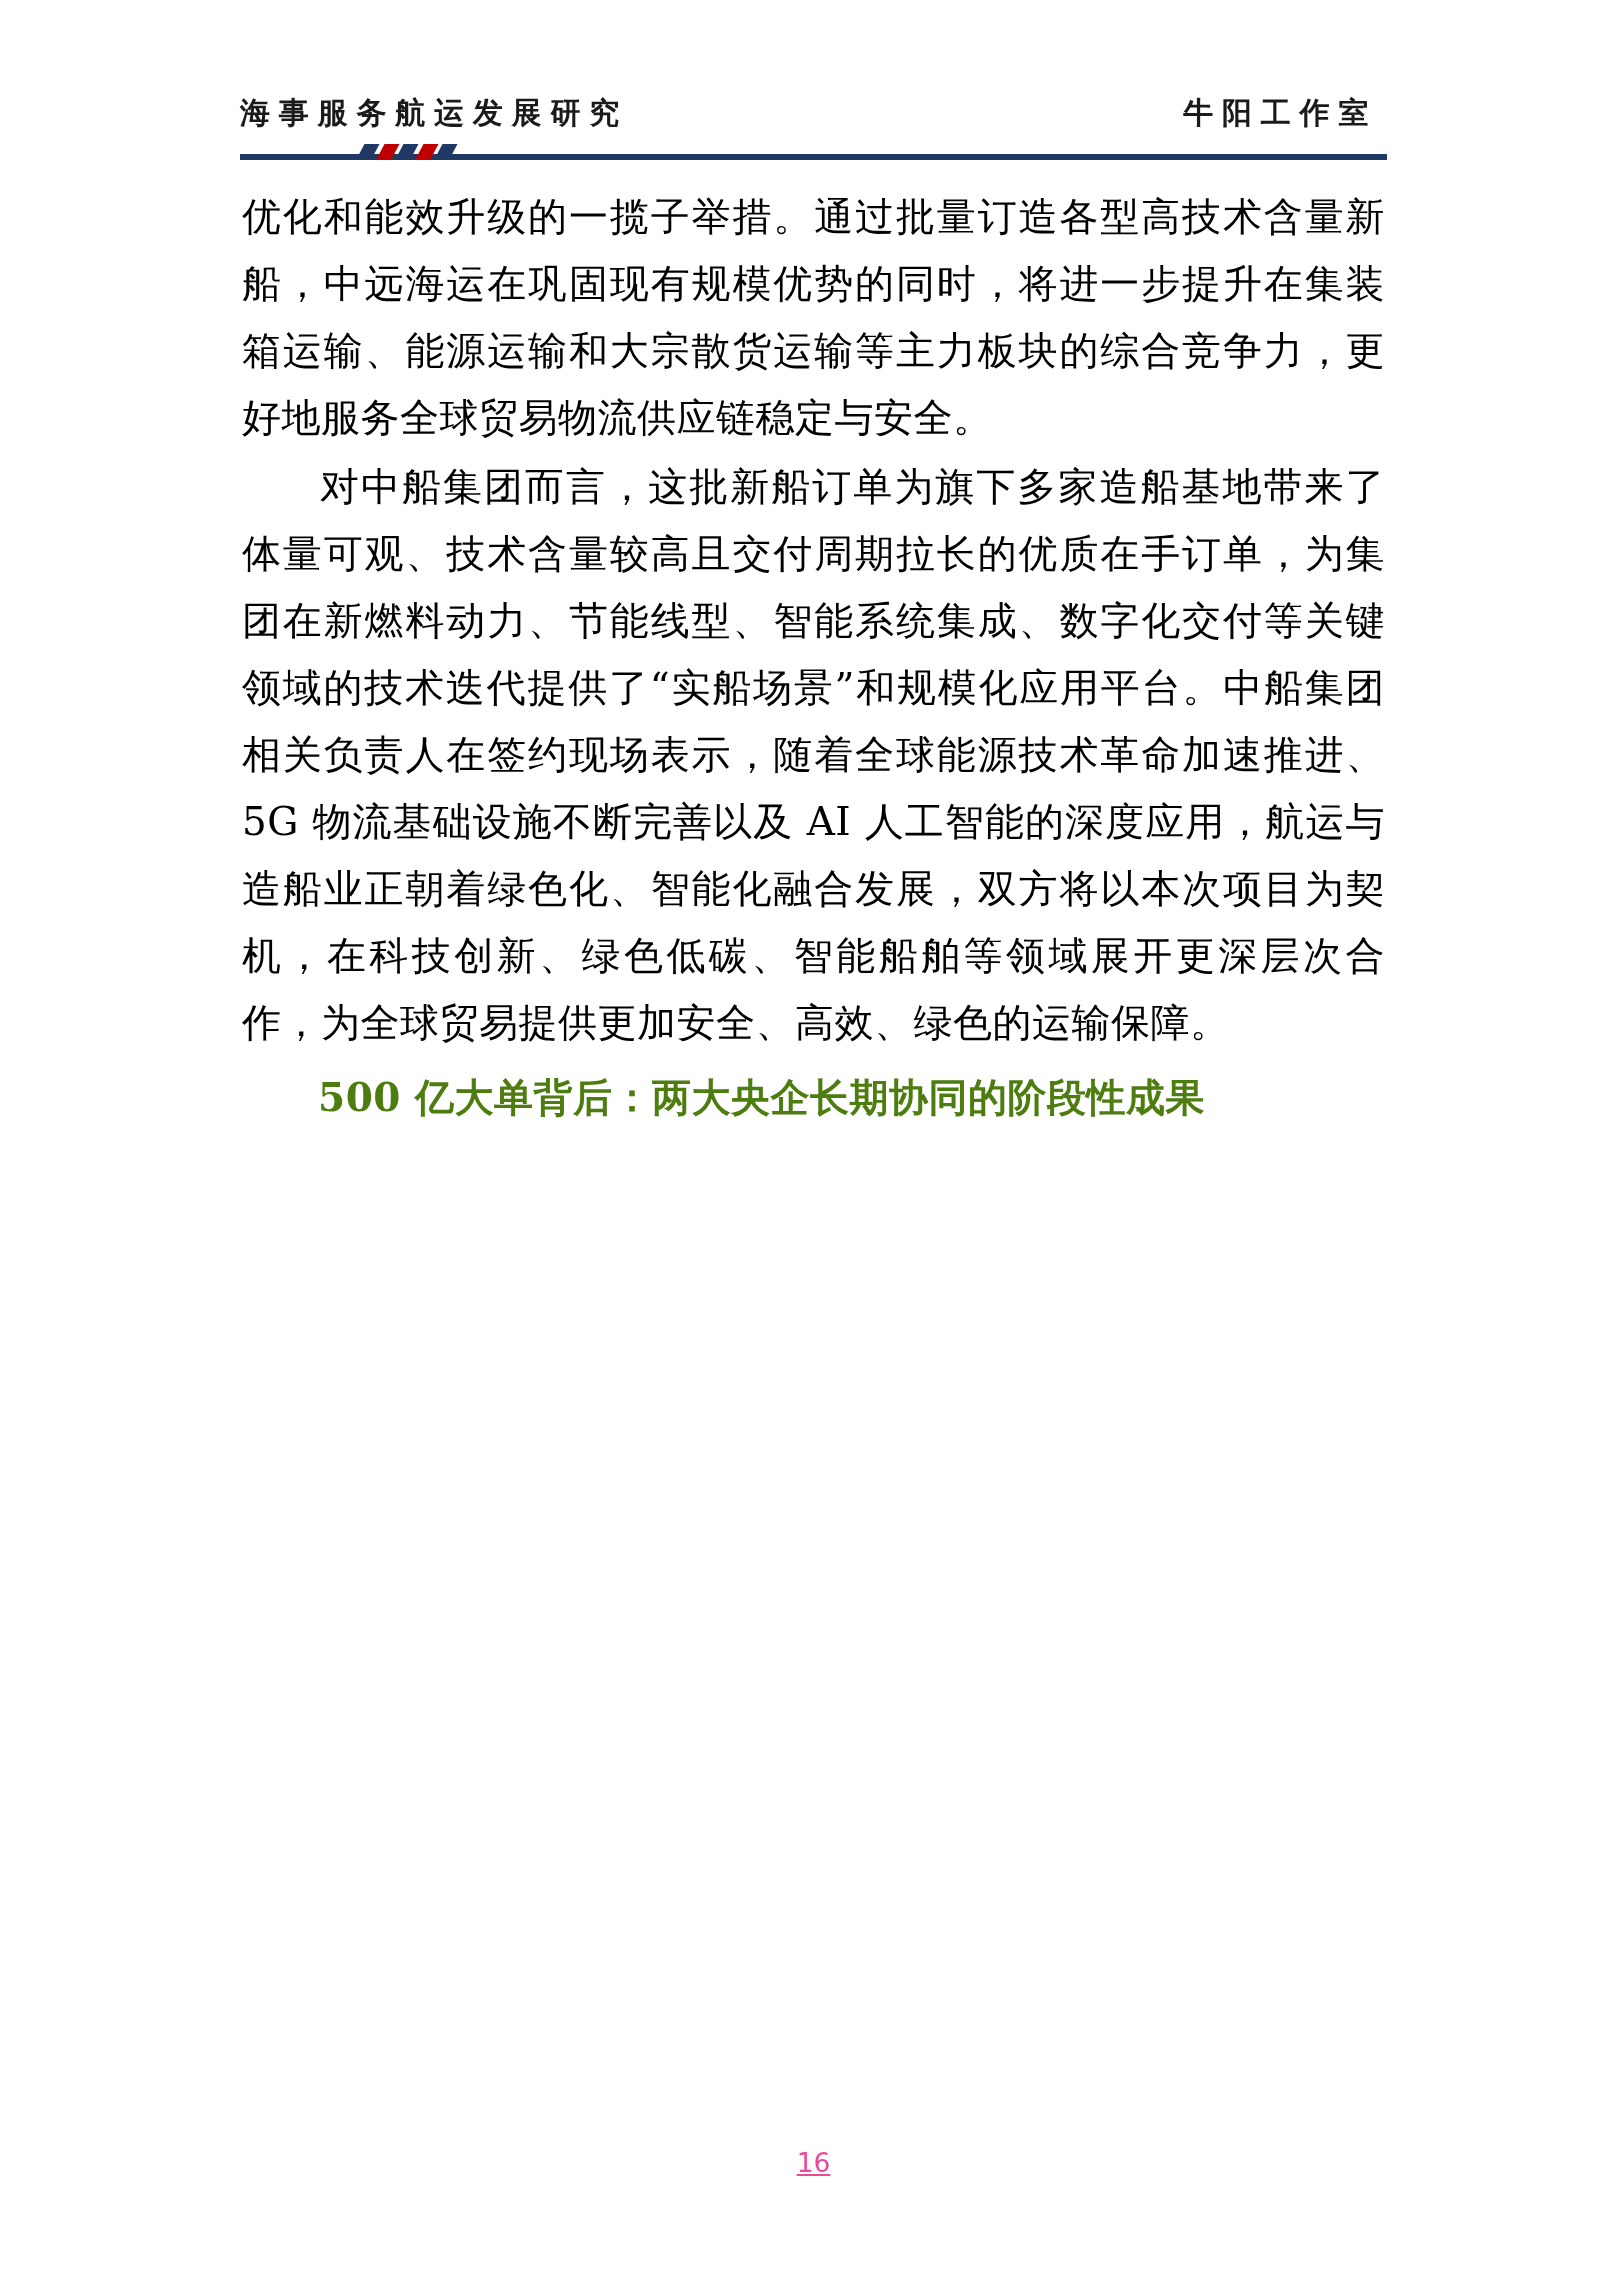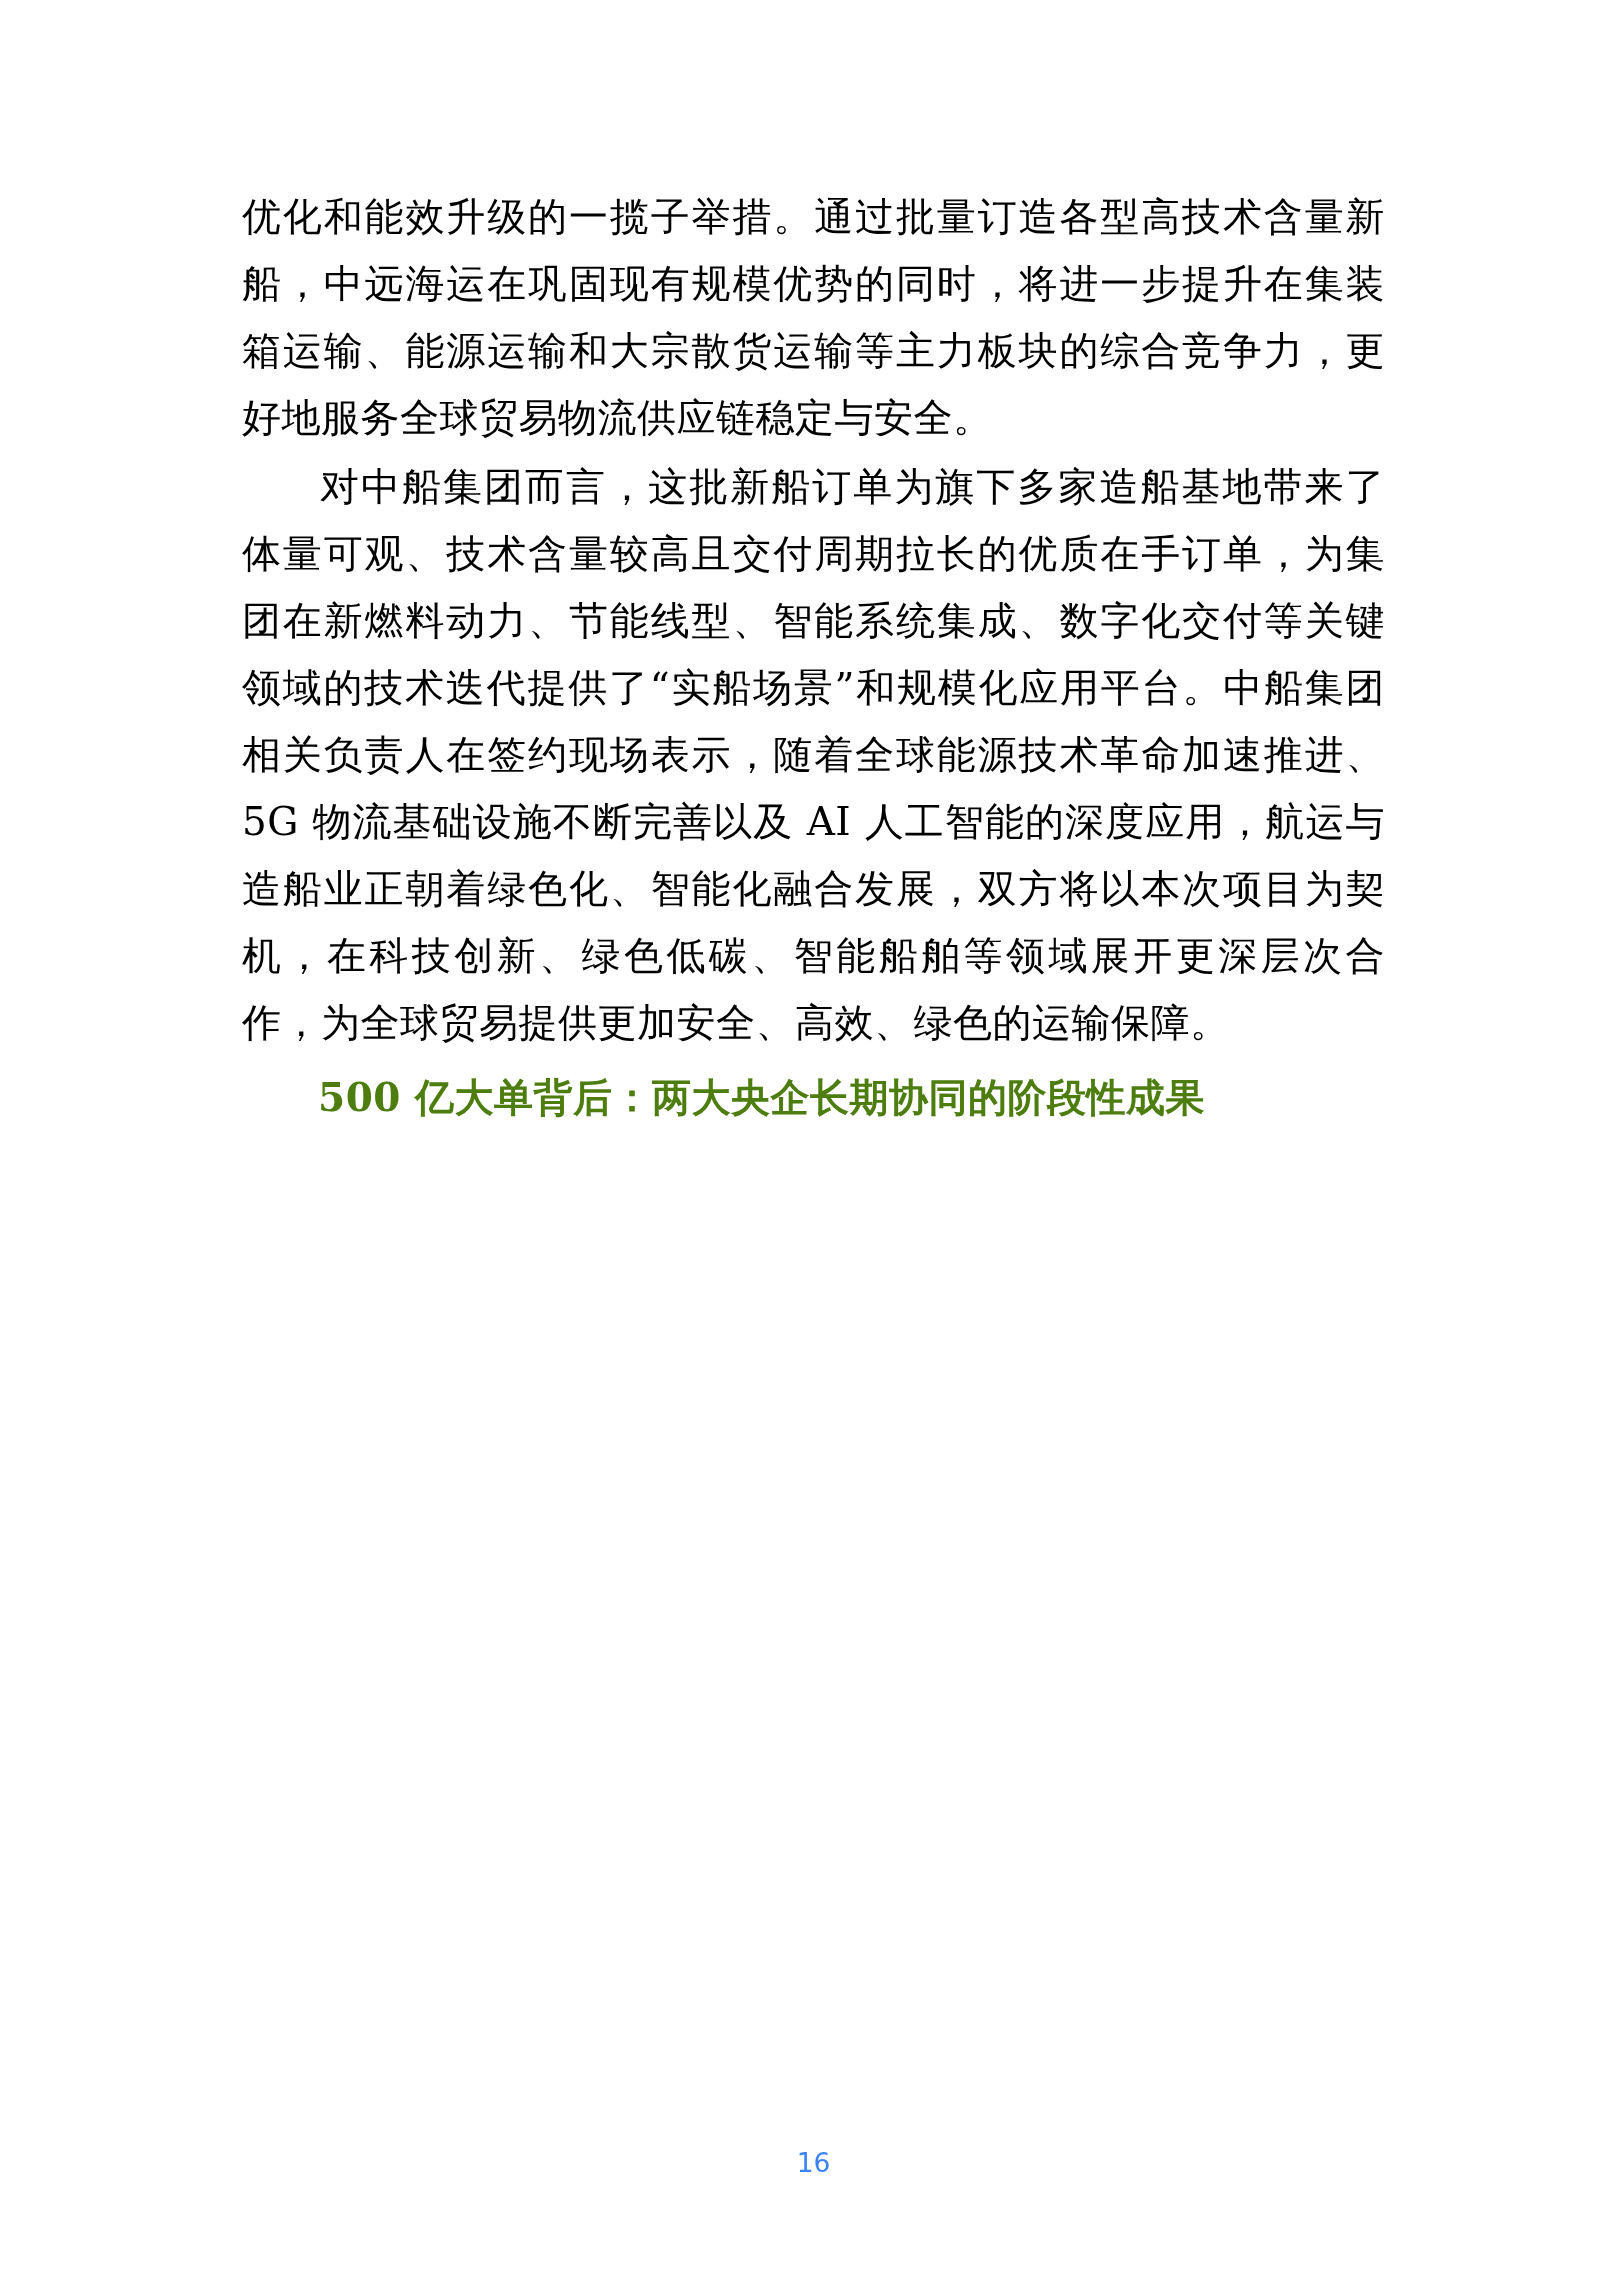--- a/index.html
+++ b/index.html
@@ -117,29 +117,42 @@
   .footer {
     position: absolute;
     left: 0;
     top: 2147px;
     width: 1147px;
     text-align: center;
   }
   .page-number {
     font-family: "DejaVu Sans", "Liberation Sans", sans-serif;
     font-size: 26.5px;
-    color: #3b82f6;
+    color: #ec4899;
+    text-decoration: underline;
   }
 </style>
 </head>
 <body>
 
 <div class="page">
   <div class="content">
 
+    <div class="header">
+      <div class="header-left">海事服务航运发展研究</div>
+      <div class="header-right">牛阳工作室</div>
+      <div class="header-rule"></div>
+      <div class="header-flash">
+        <i class="f1"></i>
+          <i class="f2"></i>
+          <i class="f3"></i>
+          <i class="f4"></i>
+          <i class="f5"></i>
+      </div>
+    </div>
 
     <div class="body-text">
       <p class="para">优化和能效升级的一揽子举措。通过批量订造各型高技术含量新船，中远海运在巩固现有规模优势的同时，将进一步提升在集装箱运输、能源运输和大宗散货运输等主力板块的综合竞争力，更好地服务全球贸易物流供应链稳定与安全。</p>
       <p class="para indent">对中船集团而言，这批新船订单为旗下多家造船基地带来了体量可观、技术含量较高且交付周期拉长的优质在手订单，为集团在新燃料动力、节能线型、智能系统集成、数字化交付等关键领域的技术迭代提供了“实船场景”和规模化应用平台。中船集团相关负责人在签约现场表示，随着全球能源技术革命加速推进、5G 物流基础设施不断完善以及 AI 人工智能的深度应用，航运与造船业正朝着绿色化、智能化融合发展，双方将以本次项目为契机，在科技创新、绿色低碳、智能船舶等领域展开更深层次合作，为全球贸易提供更加安全、高效、绿色的运输保障。</p>
       <h2 class="subhead">500 亿大单背后：两大央企长期协同的阶段性成果</h2>
     </div>
 
     <div class="footer">
       <span class="page-number">16</span>
     </div>

